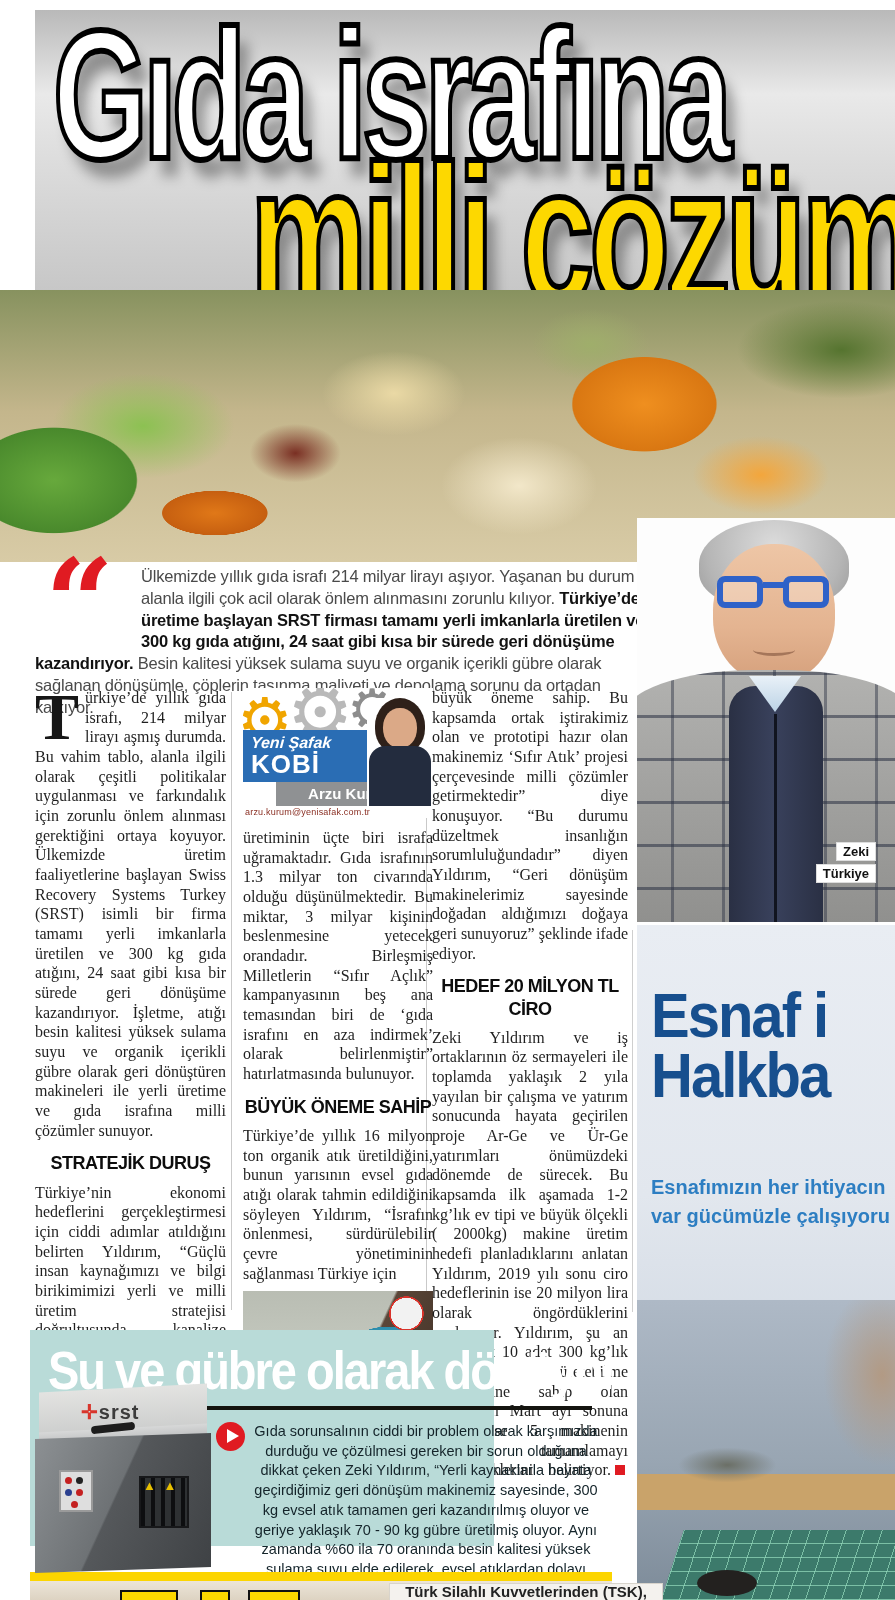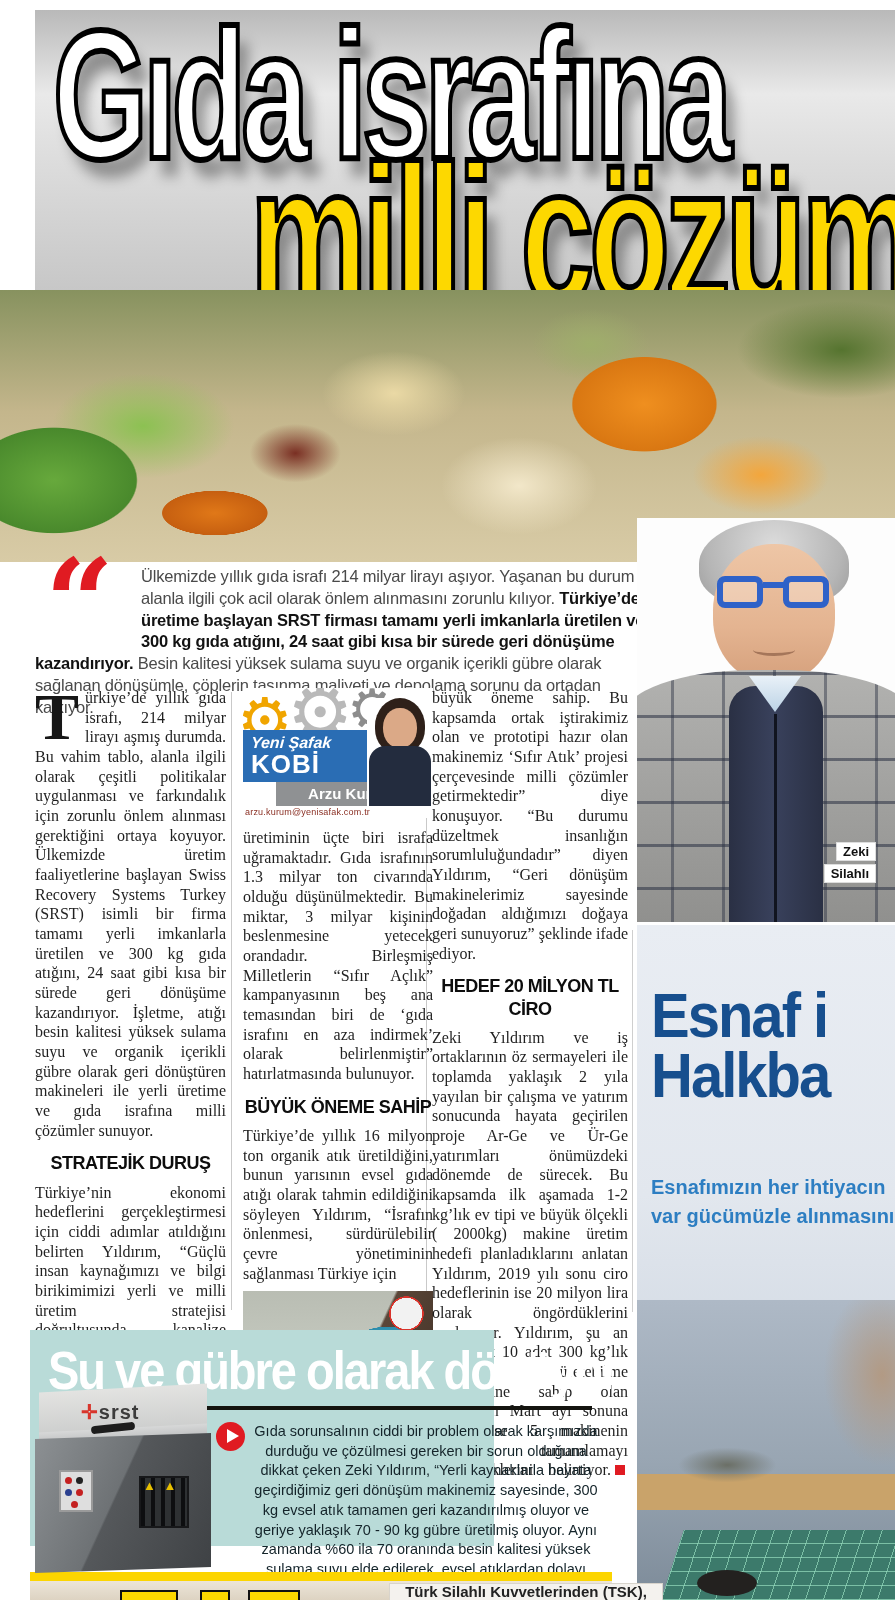--- a/index.html
+++ b/index.html
@@ -198,21 +198,21 @@
     <div class="z-face"></div>
     <div class="z-glass l"></div>
     <div class="z-glass r"></div>
     <div class="z-bridge"></div>
     <div class="z-mouth"></div>
     <div class="z-jacket"></div>
     <div class="z-vest"></div>
     <div class="z-zip"></div>
     <div class="z-shirt"></div>
     <div class="caption-badge cb1">Zeki</div>
-    <div class="caption-badge cb2">Silahlı</div>
+    <div class="caption-badge cb2">Türkiye</div>
   </div>
 
   <div class="body-area">
     <div class="vrule vr1"></div>
     <div class="vrule vr2"></div>
 
     <div class="col col1">
       <div class="graf"><span class="dropcap">T</span><span>ürkiye’de yıllık gıda israfı, 214 milyar lirayı aşmış durumda. Bu vahim tablo, alanla ilgili olarak çeşitli politikalar uygulanması ve farkındalık için zorunlu önlem alınması gerektiğini ortaya koyuyor. Ülkemizde üretim faaliyetlerine başlayan Swiss Recovery Systems Turkey (SRST) isimli bir firma tamamı yerli imkanlarla üretilen ve 300 kg gıda atığını, 24 saat gibi kısa bir sürede geri dönüşüme kazandırıyor. İşletme, atığı besin kalitesi yüksek sulama suyu ve organik içerikli gübre olarak geri dönüştüren makineleri ile yerli üretime ve gıda israfına milli çözümler sunuyor.</span></div>
       <div class="subhead">STRATEJİK DURUŞ</div>
       <div class="graf">Türkiye’nin ekonomi hedeflerini gerçekleştirmesi için ciddi adımlar atıldığını belirten Yıldırım, “Güçlü insan kaynağımızı ve bilgi birikimimizi yerli ve milli üretim stratejisi doğrultusunda kanalize ediyoruz” diyor. Türkiye’de gıda atıklarından dolayı maddi kayıpların önüne geçilmesinin hedeflendiğini vurgulayan Yıldırım, “Gıda ve Tarım Örgütü (FAO) tahminlerine göre gıda</div>
@@ -249,21 +249,21 @@
   </div>
   <div class="vrule-right"></div>
 
   <div class="ad">
     <div class="ad-headline">
       <div>Esnaf i</div>
       <div>Halkba</div>
     </div>
     <div class="ad-sub">
       <div>Esnafımızın her ihtiyacın</div>
-      <div>var gücümüzle alınmasını</div>
+      <div>var gücümüzle çalışıyoru</div>
     </div>
     <div class="ad-photo">
       <div class="ad-mat"></div>
       <div class="ad-obj"></div>
     </div>
   </div>
 
   <div class="teal-box">
     <div class="teal-hl">Su ve gübre olarak dönüyor</div>
     <div class="teal-rule">

